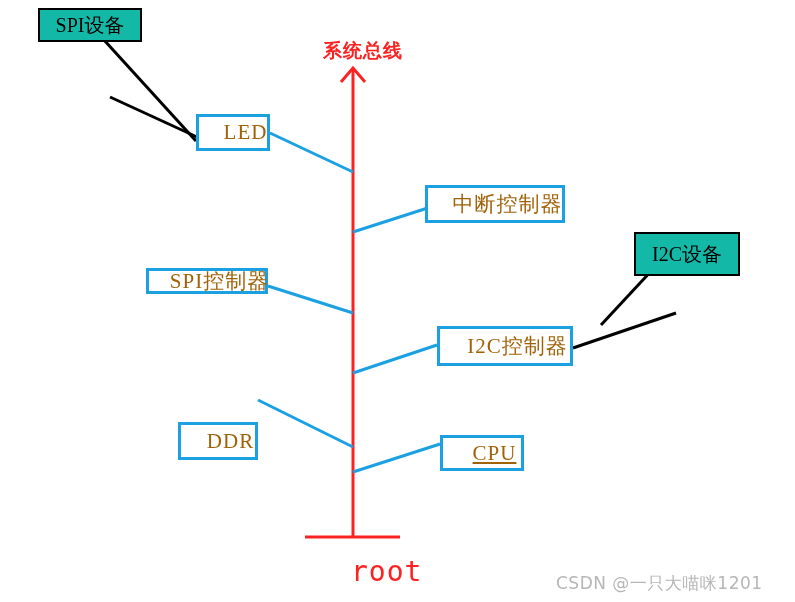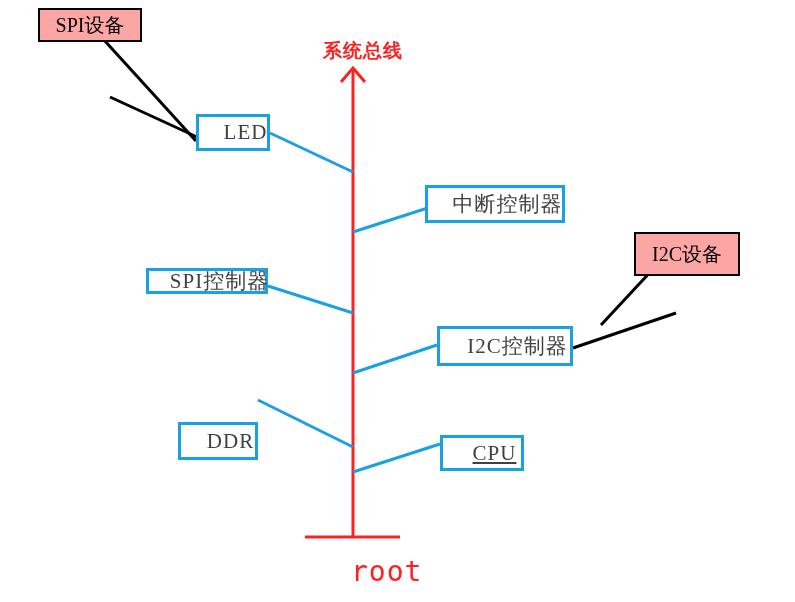--- a/index.html
+++ b/index.html
@@ -28,31 +28,31 @@
     position: absolute;
     box-sizing: border-box;
     display: flex;
     align-items: center;
     justify-content: center;
     white-space: nowrap;
     line-height: 1;
   }
   .node-blue {
     border: 3px solid #1ba1e2;
-    color: #404040;
+    color: #a16207;
     font-size: 21px;
     letter-spacing: 1px;
     background: #ffffff;
     padding-left: 25px;
   }
   .node-black {
     border: 2px solid #000000;
     color: #000000;
     font-size: 20px;
-    background: #fca5a5;
+    background: #14b8a6;
   }
   .label-red {
     position: absolute;
     color: #fb2222;
     white-space: nowrap;
     line-height: 1;
   }
   #bus-title {
     font-weight: bold;
     font-size: 19px;
@@ -124,14 +124,15 @@
       </div>
       <div class="node-box node-black" style="left: 634px; top: 232px; width: 106px; height: 44px;">
         <span>I2C设备</span>
       </div>
     </div>
 
   <div class="label-red" id="bus-title" style="left:313px; top:41px;">系统总线</div>
 
   <div class="label-red" id="root-label" style="left:351px; top:558px;">root</div>
 
+  <div id="watermark" style="left:556px; top:572px;">CSDN @一只大喵咪1201</div>
 
 </div>
 
 </body></html>

